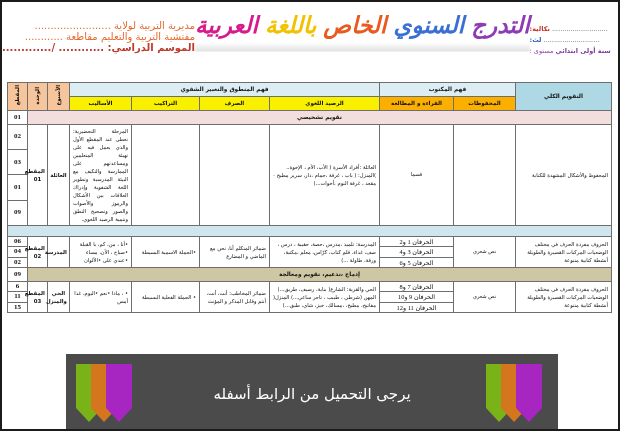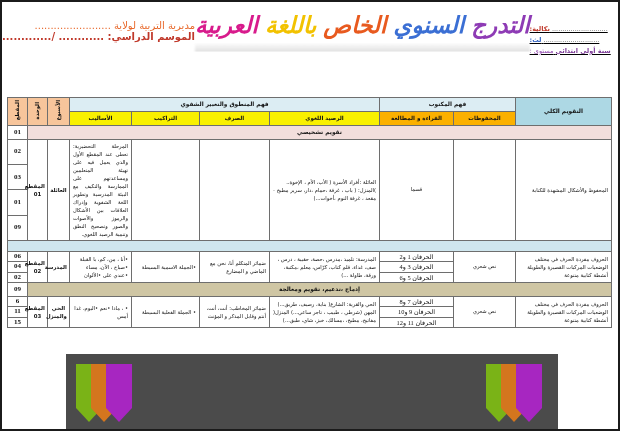--- a/index.html
+++ b/index.html
@@ -8,38 +8,38 @@
   #page{position:relative;width:620px;height:431px;box-sizing:border-box;
         border:2px solid #1b1b1b;background:#fff;overflow:hidden;}
 
   
   .header{display:flex;flex-direction:row-reverse;align-items:flex-start;
           height:80px;box-sizing:border-box;padding:6px 8px 0 8px;}
   .hdr-right{width:185px;text-align:right;padding-top:12px;}
   .hdr-right div{font-size:10px;line-height:11px;color:#E8682A;white-space:nowrap;}
   .hdr-right div.bold{font-weight:bold;color:#C0392B;}
   .hdr-center{flex:1;text-align:center;position:relative;}
-  .hdr-left{width:150px;text-align:left;padding-top:16px;text-decoration:underline;}
+  .hdr-left{width:150px;text-align:left;padding-top:16px;}
   .hdr-left div{font-size:6.5px;line-height:11px;white-space:nowrap;
                 direction:rtl;text-align:left;}
   .lbl-a{color:#C0392B;font-weight:bold;}
   .lbl-b{color:#2E5FBF;font-weight:bold;}
   .lbl-c{color:#8E44AD;text-align:center;}
   .dots{color:#4a4a4a;letter-spacing:0.6px;}
   .val-purple{color:#7D3C98;font-weight:bold;}
 
   .wordart{font-size:23px;font-weight:bold;line-height:34px;
            letter-spacing:-1px;white-space:nowrap;font-style:italic;}
   .wordart span{display:inline-block;}
   .wa-shadow{position:absolute;left:0;right:0;top:30px;height:18px;
              background:linear-gradient(to bottom,rgba(170,170,170,.35),rgba(255,255,255,0));
              transform:scaleY(-0.5);filter:blur(1px);pointer-events:none;}
 
   
-  table{border-collapse:collapse;width:604px;margin:15px 6px;table-layout:fixed;}
+  table{border-collapse:collapse;width:604px;margin:0 6px;table-layout:fixed;}
   td,th{border:1px solid #6e6e6e;padding:1px 2px;vertical-align:middle;
         font-size:5.2px;line-height:7.4px;color:#111;text-align:center;}
   .hA{background:#F9F000;font-weight:bold;font-size:5.6px;}
   .hOr{background:#FBB000;font-weight:bold;font-size:5.6px;}
   .hBlue{background:#ADD8E4;font-weight:bold;font-size:5.8px;}
   .hBlueLt{background:#DCEDF3;font-weight:bold;font-size:5.8px;}
   .hPeach{background:#F7C59B;font-weight:bold;}
   .vtxt{writing-mode:vertical-rl;transform:rotate(180deg);
         white-space:nowrap;font-size:5.4px;font-weight:bold;
         display:inline-block;padding:1px 0;}
@@ -76,20 +76,21 @@
 </style>
 </head>
 <body>
 
 <div id="page">
 
   <div class="header">
 
     <div class="hdr-right">
       <div>مديرية التربية لولاية ........................</div>
+      <div>مفتشية التربية والتعليم مقاطعة ............</div>
       <div class="bold">الموسم الدراسي: ............ /................</div>
     </div>
 
     <div class="hdr-center">
       <div class="wordart">
         <span style="color: rgb(142, 59, 181);">التدرج</span>
         <span style="color: rgb(59, 111, 212);">السنوي</span>
         <span style="color: rgb(232, 90, 31);">الخاص</span>
         <span style="color: rgb(242, 194, 0);">باللغة</span>
         <span style="color: rgb(216, 27, 140);">العربية</span>
@@ -232,20 +233,21 @@
   </tbody>
     </table>
 
   <div class="wm">
     <div class="books left">
       <div class="bk bk1"></div>
       <div class="bk bk2"></div>
       <div class="bk bk3"></div>
     </div>
     <div class="wm-txt">
+      <div class="wm-l2">يرجى التحميل من الرابط أسفله</div>
     </div>
     <div class="books right">
       <div class="bk bk1"></div>
       <div class="bk bk2"></div>
       <div class="bk bk3"></div>
     </div>
   </div>
 
 </div>
 

